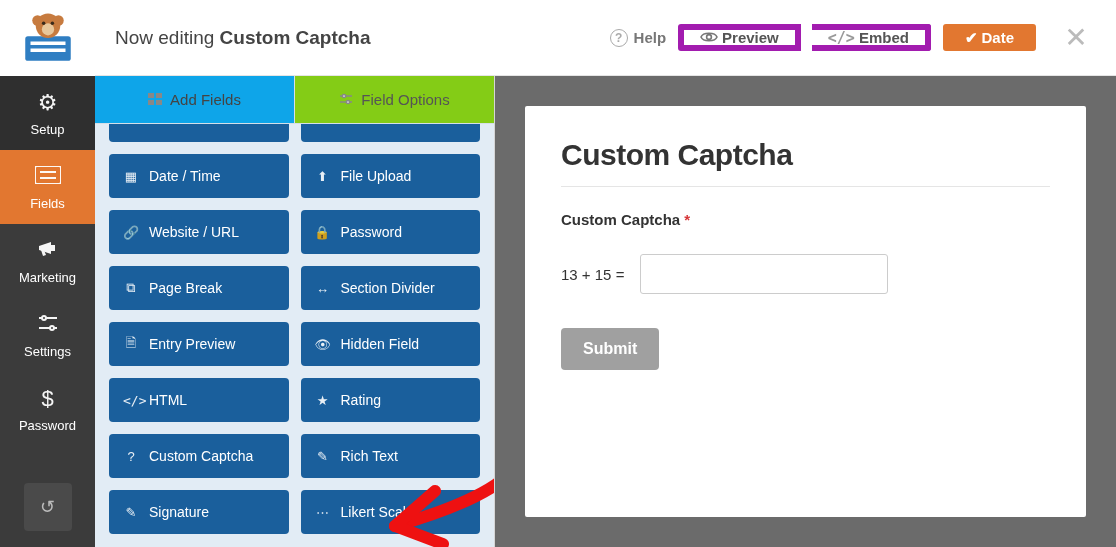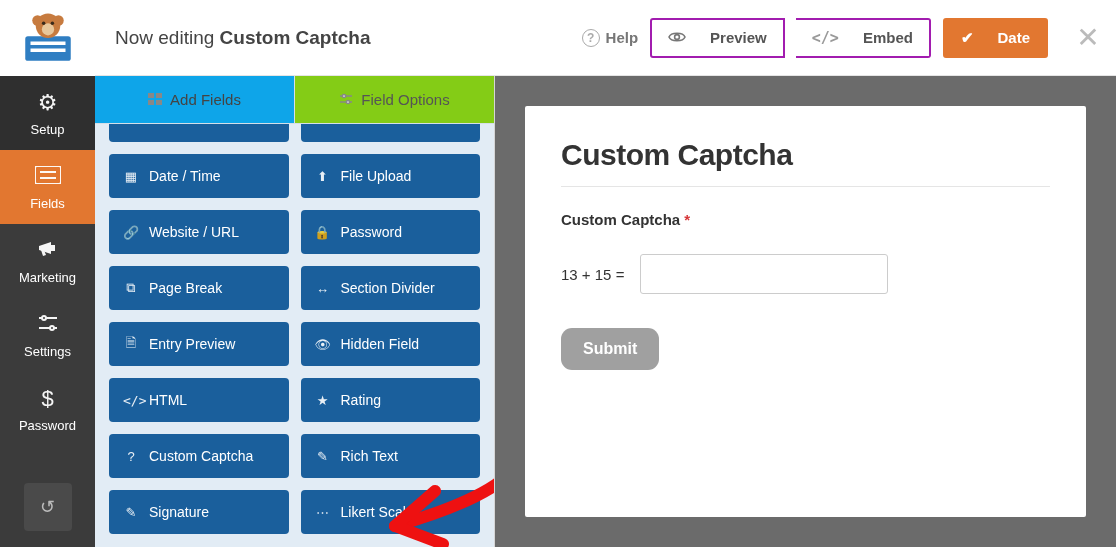--- a/index.html
+++ b/index.html
@@ -26,30 +26,30 @@
   .nav .spacer { flex: 1; }
   .nav .nav-footer {
     width: 48px; height: 48px; margin: 12px auto 16px auto; background: #4a4a4a; border-radius: 4px;
     display: flex; align-items: center; justify-content: center; color: #bbb; font-size: 18px;
   }
 
   
   .main { flex: 1; display: flex; flex-direction: column; }
   .topbar {
     height: 76px; border-bottom: 1px solid #e5e5e5; display: flex; align-items: center;
-    padding: 0 8px 0 20px; gap: 12px;
+    padding: 0 20px 0 20px; gap: 12px;
   }
   .topbar .editing { font-size: 19px; color: #444; }
   .topbar .editing strong { font-weight: 700; }
   .topbar .sp { flex: 1; }
   .help { display: flex; align-items: center; gap: 6px; color: #777; font-weight: 600; font-size: 15px; }
   .help .q { width: 18px; height: 18px; border: 1.5px solid #aaa; border-radius: 50%; display:flex;align-items:center;justify-content:center;font-size:12px;color:#aaa; }
   .btn {
-    height: 40px; padding: 0 16px; display: inline-flex; align-items: center; gap: 24px;
-    border: 2px solid #a21caf; background: #fff; color: #555; font-weight: 600; font-size: 15px; border-radius: 3px;
+    height: 27px; padding: 0 16px; display: inline-flex; align-items: center; gap: 4px;
+    border: 6px solid #a21caf; background: #fff; color: #555; font-weight: 600; font-size: 15px; border-radius: 3px;
     cursor: pointer;
   }
   .btn.embed { border-left: none; border-radius: 0 3px 3px 0; margin-left: -1px; }
   .btn.preview { border-radius: 3px 0 0 3px; }
   .btn.save { background: #e27730; border-color: #e27730; color: #fff; }
   .close { color: #bbb; font-size: 28px; margin-left: 8px; cursor: pointer; width: 40px; text-align: center; }
 
   
   .body { flex: 1; display: flex; overflow: hidden; }
 
@@ -84,21 +84,21 @@
     background: #fff; width: 100%; height: 100%; padding: 32px 36px; border-radius: 2px;
   }
   .form h1 { font-size: 30px; font-weight: 800; color: #333; margin-bottom: 14px; letter-spacing: -0.5px; }
   .hr { height: 1px; background: #e5e5e5; margin: 10px 0 24px 0; }
   .flabel { font-size: 15px; font-weight: 700; color: #333; }
   .flabel .req { color: #d63638; }
   .frow { display: flex; align-items: center; gap: 16px; margin-top: 26px; font-size: 15px; color: #333; }
   .frow input { width: 248px; height: 40px; border: 1px solid #ccc; border-radius: 3px; padding: 0 10px; font-size: 14px; }
   .submit {
     margin-top: 34px; background: #a0a0a0; color: #fff; border: none; padding: 12px 22px;
-    font-size: 16px; font-weight: 600; border-radius: 11px; cursor: pointer;
+    font-size: 16px; font-weight: 600; border-radius: 4px; cursor: pointer;
   }
 </style>
 </head>
 <body>
 
 <div class="app">
   <nav class="nav">
     <div class="logo">
       <svg viewBox="0 0 64 64">
         <rect x="6" y="30" width="52" height="28" rx="3" fill="#2f7ec2"></rect>

